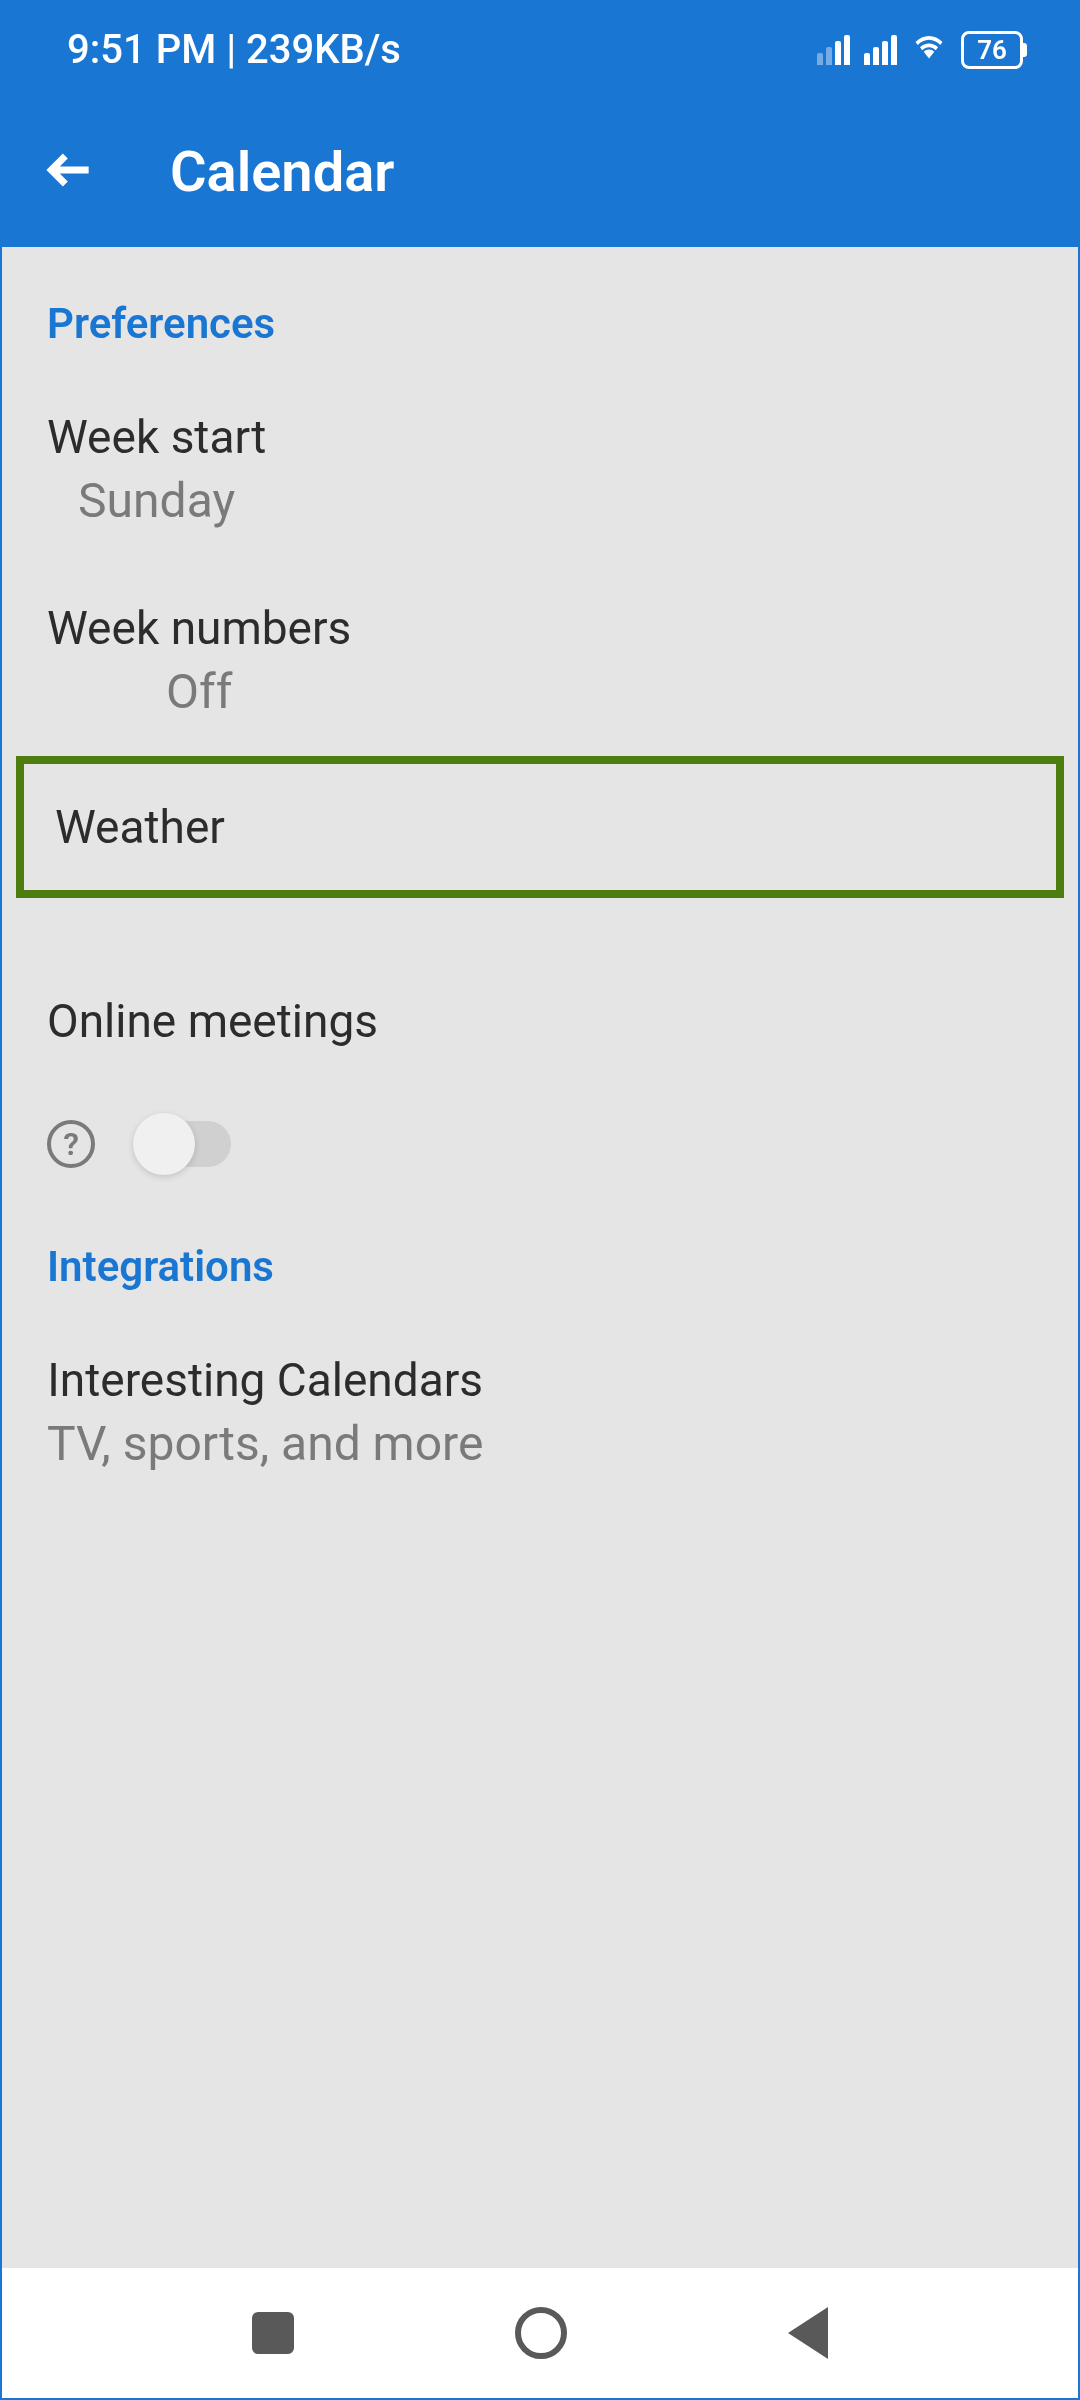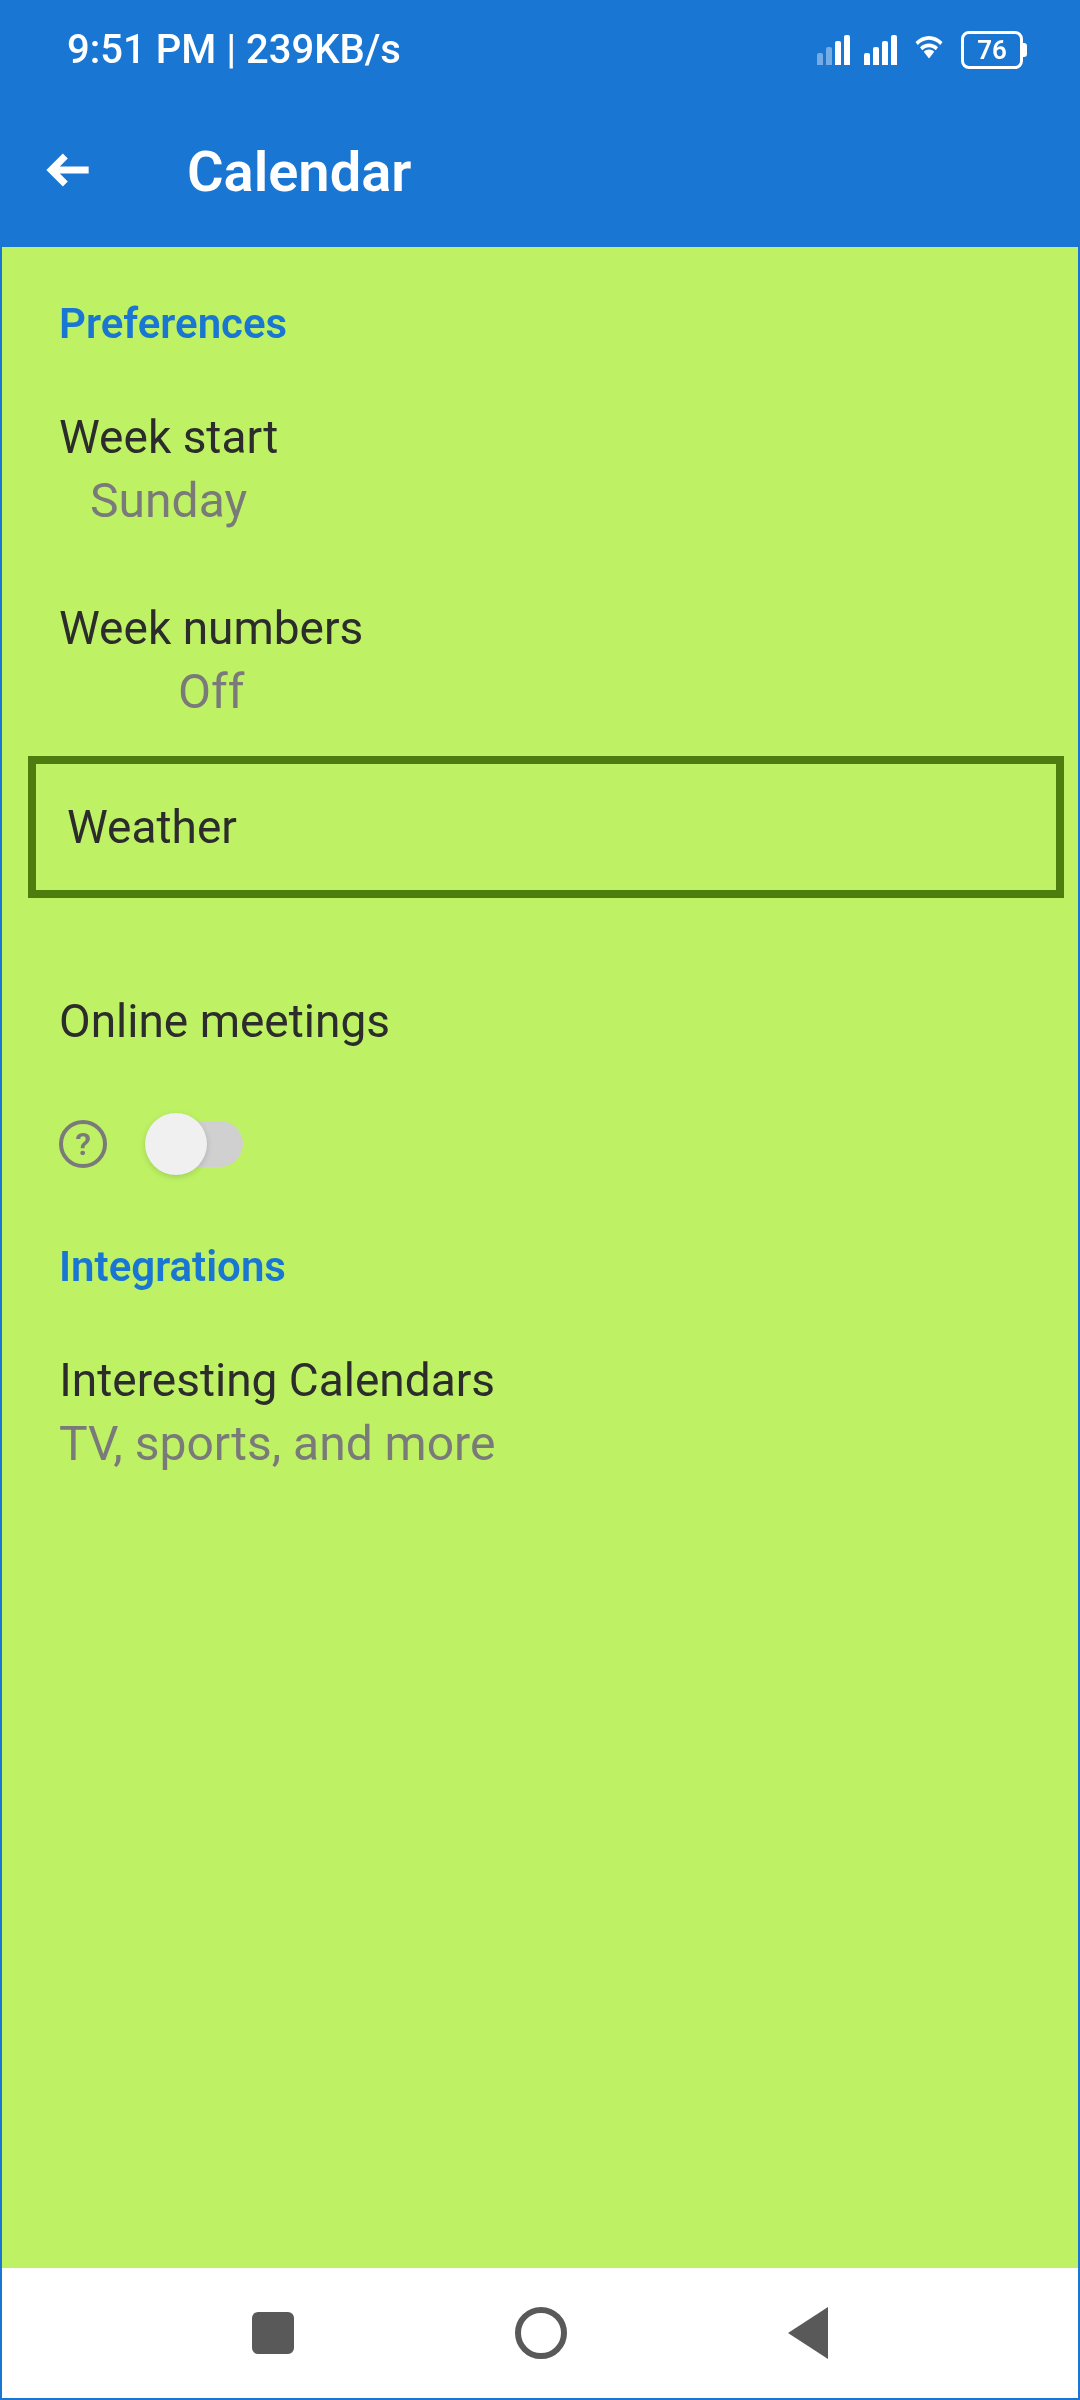--- a/index.html
+++ b/index.html
@@ -116,28 +116,26 @@
       width: 56px;
       height: 56px;
       fill: none;
       stroke: #ffffff;
       stroke-width: 3;
     }
     
     .app-title {
       font-size: 56px;
       font-weight: 600;
-      margin-left: 17px;
     }
     
     .content {
       flex: 1;
-      background: #bef264;
+      background: #e5e5e5;
       padding-top: 14px;
-      padding-left: 12px;
     }
     
     .section-header {
       color: #1976d2;
       font-size: 42px;
       font-weight: 600;
       padding: 38px 45px 26px;
     }
     
     .setting-row {

